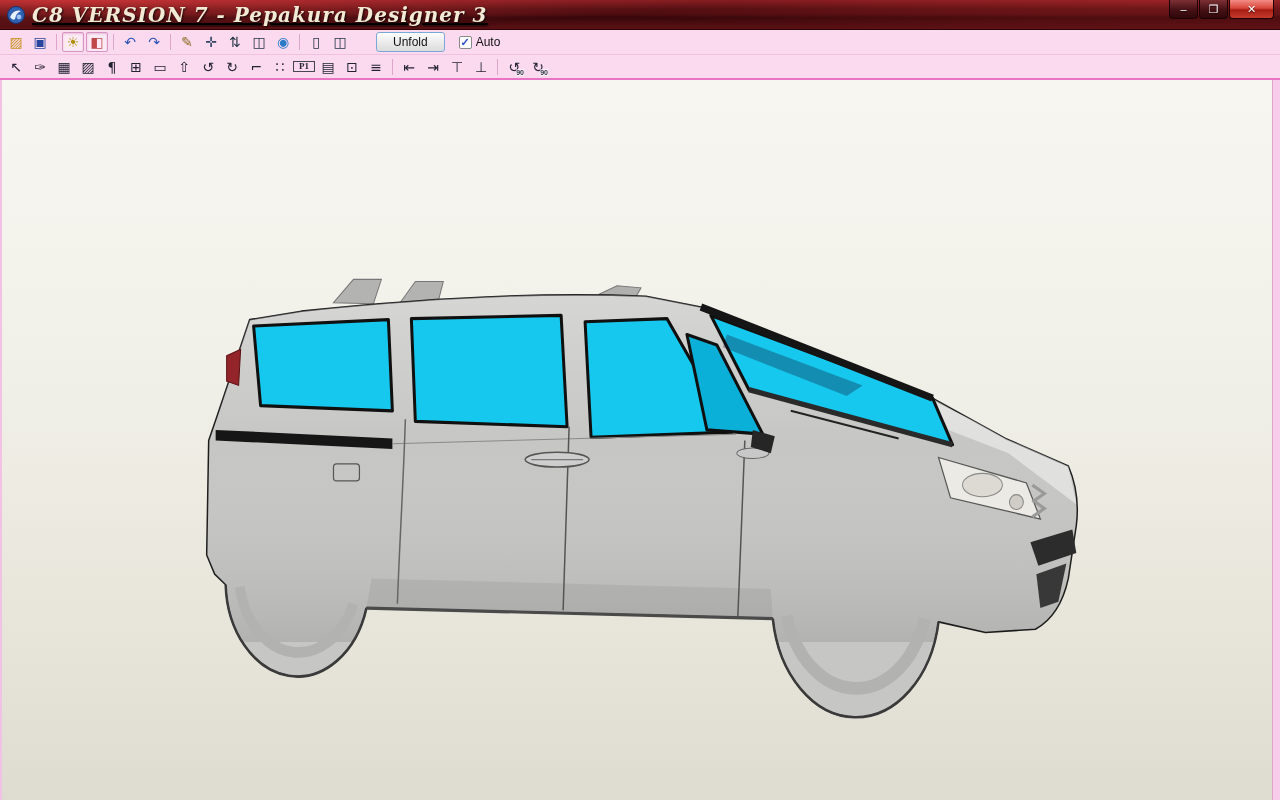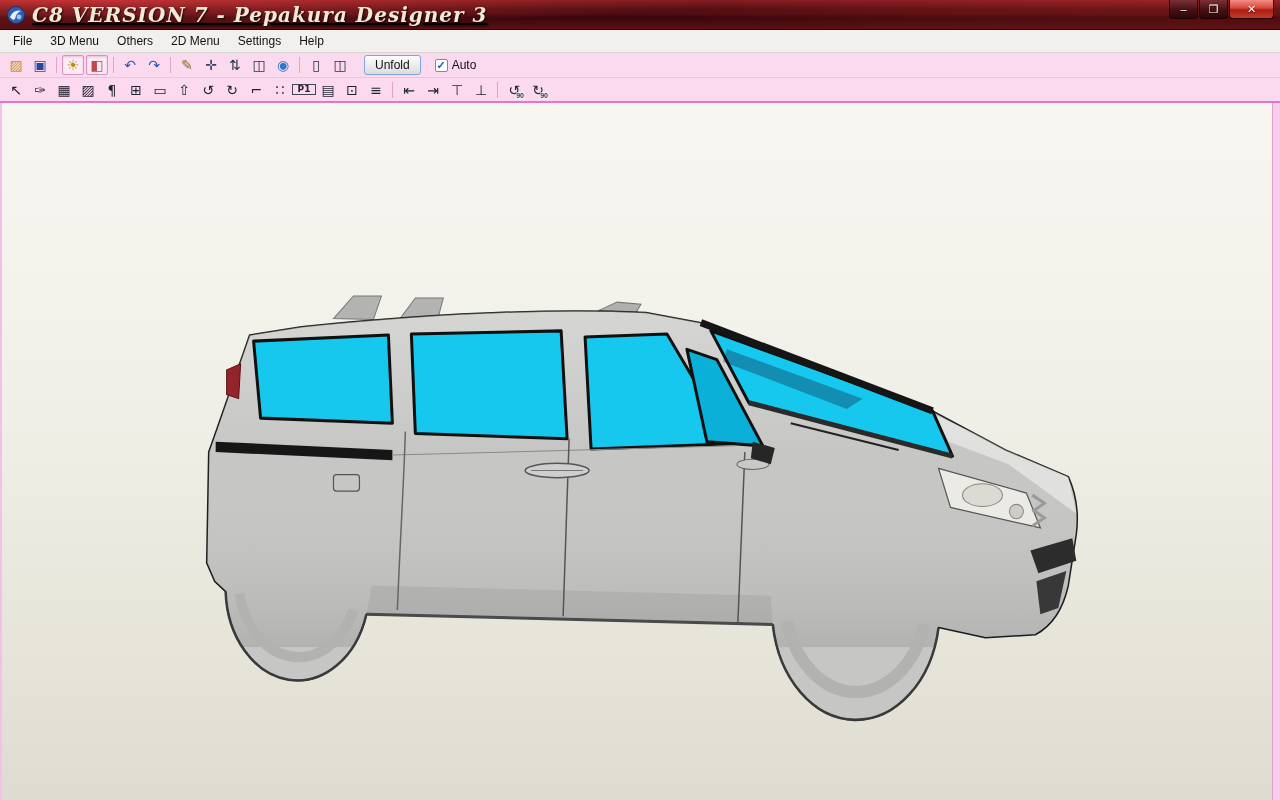--- a/index.html
+++ b/index.html
@@ -40,26 +40,26 @@
   .tb1 { height:25px; flex:0 0 25px; border-bottom:1px solid #f0c2e0; }
   .tb2 { height:25px; flex:0 0 25px; border-bottom:2px solid #e973c4; }
   .tb-icons { display:flex; align-items:center; }
   .tb-btn {
     width:22px; height:20px; display:inline-flex; align-items:center; justify-content:center;
     border:1px solid transparent; border-radius:2px; margin:0 1px; cursor:pointer; background:transparent;
     position:relative;
   }
   .tb-btn.pressed { background:#fceaf6; border:1px solid #d993c4; box-shadow:inset 0 1px 2px rgba(160,60,120,0.25); }
   .tb-btn .glyph { font-size:14px; line-height:1; font-family:"DejaVu Sans", sans-serif; }
-  .tb-btn .glyph.txt { font-size:9px; font-weight:bold; border:1px solid #445; padding:0 5px; }
+  .tb-btn .glyph.txt { font-size:9px; font-weight:bold; border:1px solid #445; padding:0 5px;font-family:Liberation Serif, serif; }
   .tb-btn .mini { position:absolute; right:0px; bottom:0px; font-size:7px; font-weight:bold; color:#334; background:rgba(255,255,255,0.6); line-height:1; }
   .tb-sep { width:1px; height:16px; background:#dca6ca; margin:0 4px; }
   .unfold {
-    margin-left:12px; font-size:12px; font-family:"Liberation Sans", sans-serif; color:#111;
-    padding:2px 10px; border:1px solid #7da6d9; border-radius:3px;
+    margin-left:24px; font-size:12px; font-family:"Liberation Sans", sans-serif; color:#111;
+    padding:2px 16px; border:1px solid #7da6d9; border-radius:3px;
     background:linear-gradient(180deg,#fefefe,#ececec 50%,#dcdcdc); cursor:pointer;
   }
   .auto { display:inline-flex; align-items:center; margin-left:14px; cursor:pointer; }
   .auto .cb {
     width:13px; height:13px; background:#fff; border:1px solid #8a8a8a; border-radius:2px;
     display:inline-flex; align-items:center; justify-content:center;
     color:#2b56c4; font-size:11px; font-weight:bold; margin-right:4px;
   }
   .auto .lbl { font-size:12px; color:#111;text-align:right; }
 
@@ -93,28 +93,20 @@
       </svg>
     </span>
     <span class="title">C8 VERSION 7 - Pepakura Designer 3</span>
     <div class="win-controls">
       <span class="wbtn min">–</span>
       <span class="wbtn max">❐</span>
       <span class="wbtn close">✕</span>
     </div>
   </div>
 
-  <div class="menubar">
-      <span class="menu-item">File</span>
-      <span class="menu-item">3D Menu</span>
-      <span class="menu-item">Others</span>
-      <span class="menu-item">2D Menu</span>
-      <span class="menu-item">Settings</span>
-      <span class="menu-item">Help</span>
-    </div>
 
   <div class="toolbar tb1">
     <span id="tb1-icons" class="tb-icons">
         <span class="tb-btn">
           <span class="glyph" style="color: rgb(200, 146, 30);">▨</span>
         </span>
         <span class="tb-btn">
           <span class="glyph" style="color: rgb(39, 71, 158);">▣</span>
         </span>
         <span class="tb-sep"></span>

